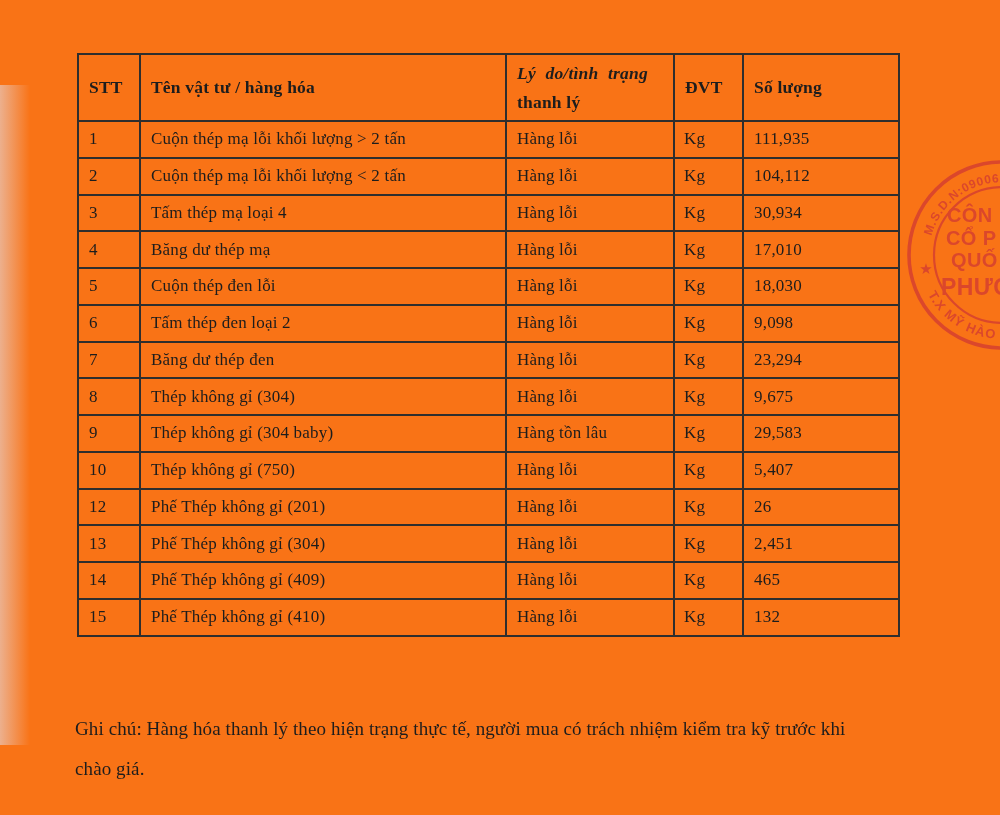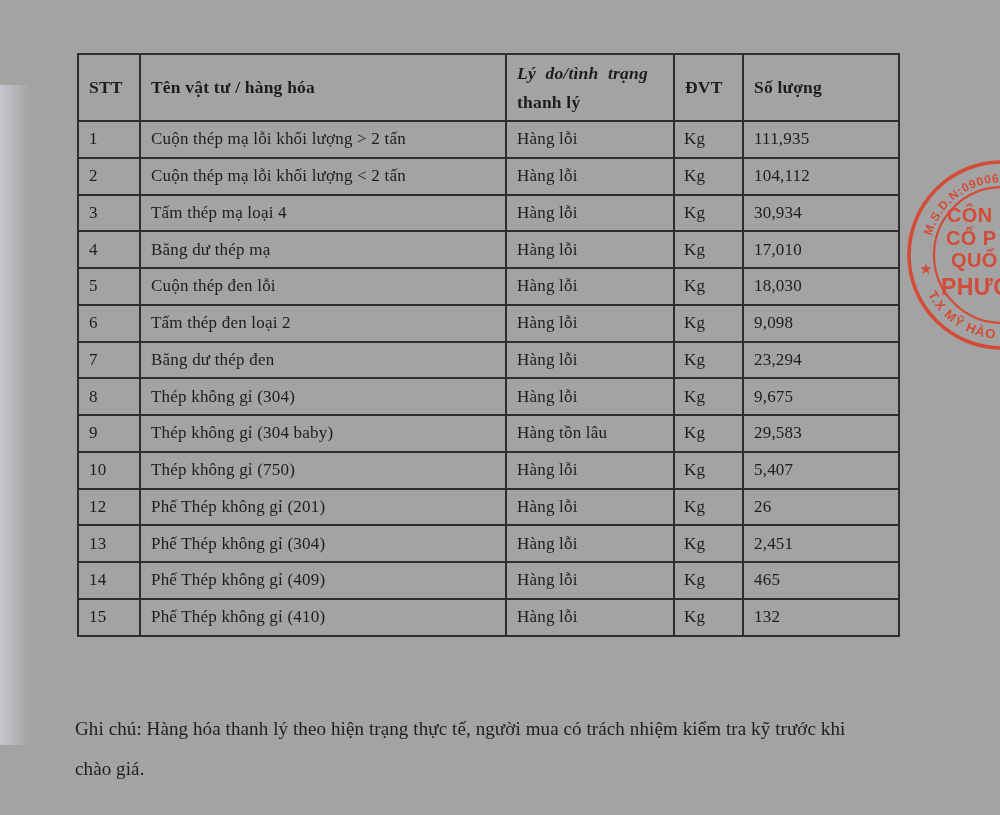--- a/index.html
+++ b/index.html
@@ -11,21 +11,21 @@
     width: 1000px;
     height: 815px;
     overflow: hidden;
     position: relative;
     font-family: "Liberation Serif", "DejaVu Serif", serif;
     color: var(--ink, #1d1d1d);
   }
   .page {
     position: absolute;
     inset: 0;
-    background: #a3a3a3;
+    background: #f97316;
   }
   
   .edge-tint {
     position: absolute;
     left: 0;
     top: 85px;
     width: 30px;
     height: 660px;
     background: linear-gradient(to right, rgba(226,226,240,0.55), rgba(255,255,255,0));
     pointer-events: none;

